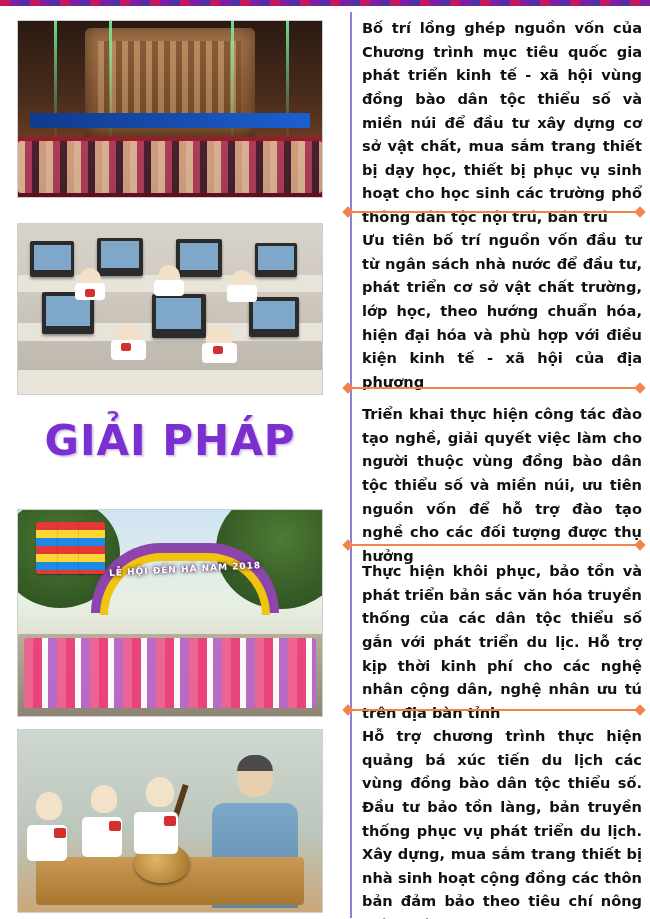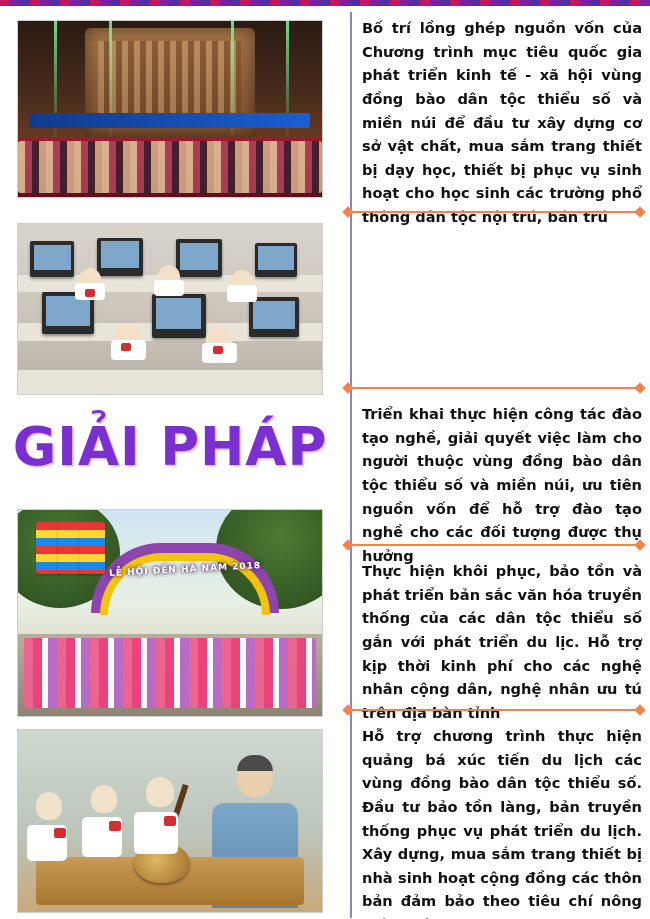--- a/index.html
+++ b/index.html
@@ -57,21 +57,21 @@
   .title-block {
     position: absolute;
     left: 0;
     top: 410px;
     width: 340px;
     text-align: center;
   }
   .title-text {
     font-family: "DejaVu Sans", sans-serif;
     font-weight: bold;
-    font-size: 53px;
+    font-size: 42px;
     letter-spacing: 1px;
     color: #7b2fd0;
     text-shadow: 1px 1px 0 #d9c2f5, 2px 2px 2px rgba(0,0,0,0.15);
   }
 
   
   .right-col {
     position: absolute;
     left: 340px;
     top: 0;
@@ -278,20 +278,23 @@
   </div>
 
   <div class="right-col">
     <div class="timeline-line"></div>
 
     <div class="item i1">
       <p>Bố trí lồng ghép nguồn vốn của Chương trình mục tiêu quốc gia phát triển kinh tế - xã hội vùng đồng bào dân tộc thiểu số và miền núi để đầu tư xây dựng cơ sở vật chất, mua sắm trang thiết bị dạy học, thiết bị phục vụ sinh hoạt cho học sinh các trường phổ thông dân tộc nội trú, bán trú</p>
     </div>
     <div class="divider d1"></div>
 
+    <div class="item i2">
+      <p>Ưu tiên bố trí nguồn vốn đầu tư từ ngân sách nhà nước để đầu tư, phát triển cơ sở vật chất trường, lớp học, theo hướng chuẩn hóa, hiện đại hóa và phù hợp với điều kiện kinh tế - xã hội của địa phương</p>
+    </div>
     <div class="divider d2"></div>
 
     <div class="item i3">
       <p>Triển khai thực hiện công tác đào tạo nghề, giải quyết việc làm cho người thuộc vùng đồng bào dân tộc thiểu số và miền núi, ưu tiên nguồn vốn để hỗ trợ đào tạo nghề cho các đối tượng được thụ hưởng</p>
     </div>
     <div class="divider d3"></div>
 
     <div class="item i4">
       <p>Thực hiện khôi phục, bảo tồn và phát triển bản sắc văn hóa truyền thống của các dân tộc thiểu số gắn với phát triển du lịc. Hỗ trợ kịp thời kinh phí cho các nghệ nhân cộng dân, nghệ nhân ưu tú trên địa bàn tỉnh</p>
     </div>

